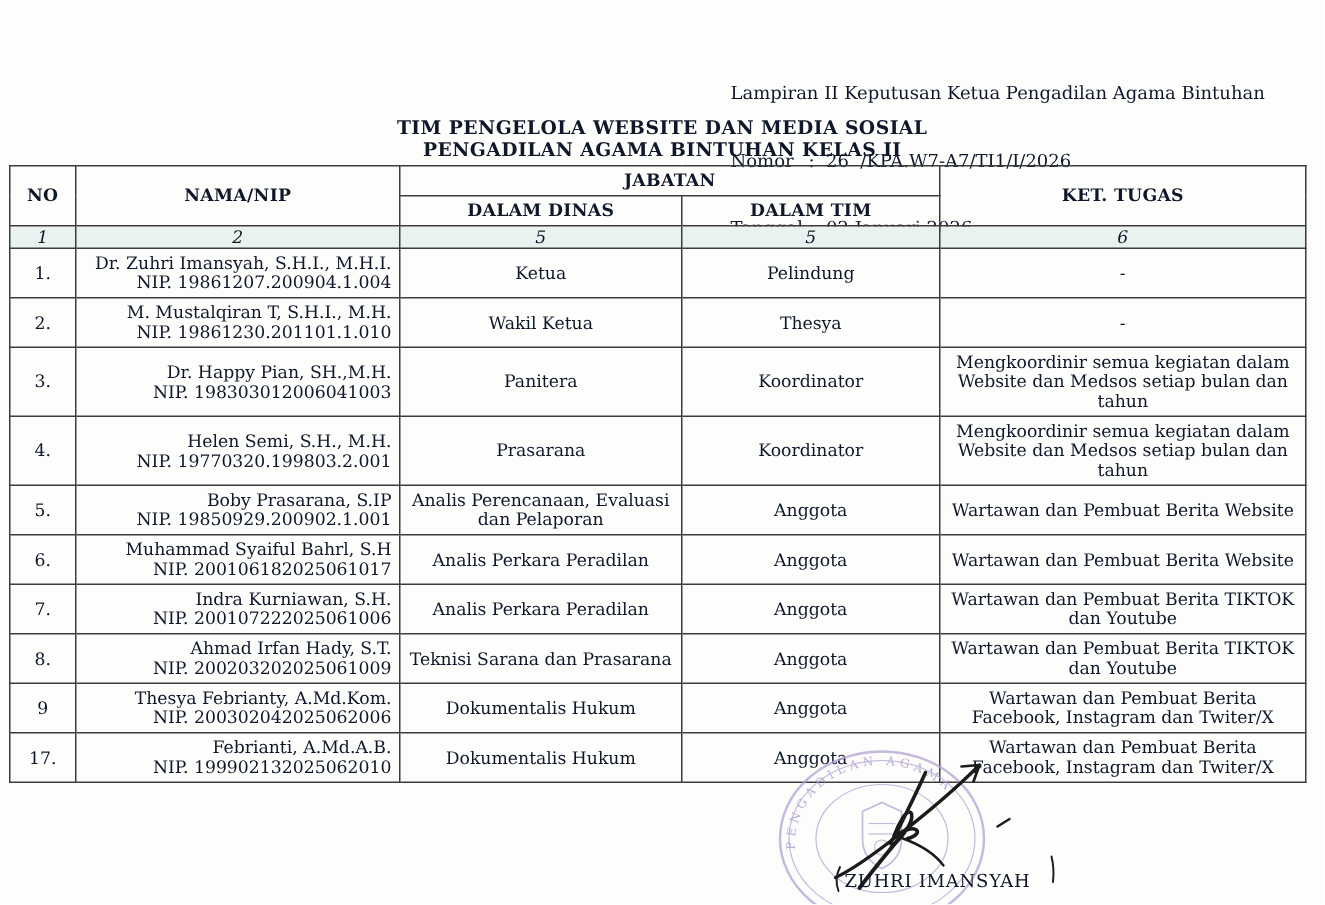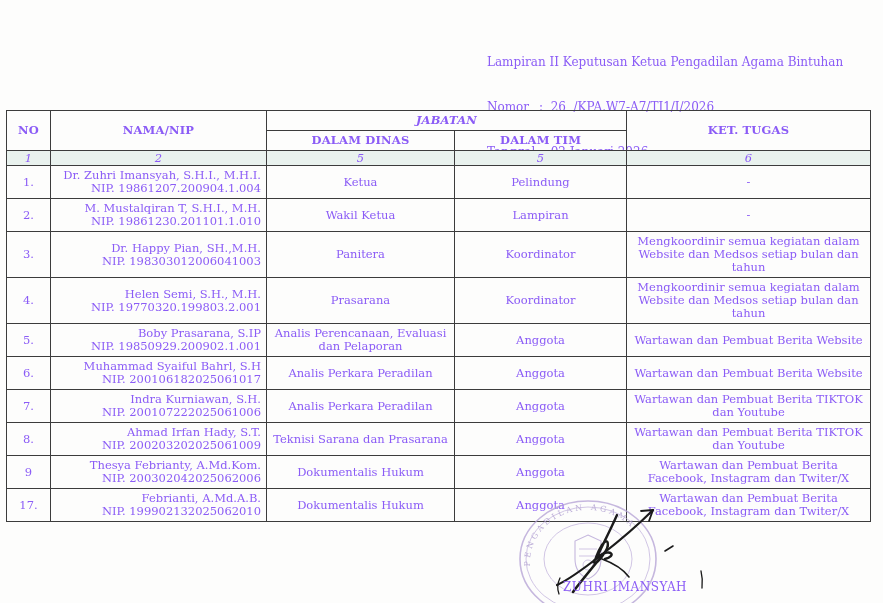--- a/index.html
+++ b/index.html
@@ -2,21 +2,21 @@
 <html><head>
 <meta charset="utf-8">
 <style>
   * { margin:0; padding:0; box-sizing:border-box; }
   html,body { background:#ffffff; }
   .page {
     position:relative;
     width:883px; height:603px;
     background:#fdfdfc;
     font-family:"DejaVu Serif","Liberation Serif",serif;
-    color:#8b5cf6;
+    color:#0f172a;
     overflow:hidden;
   }
   
   .lampiran {
     position:absolute; left:487px; top:25px;
     font-size:12px; line-height:15px; white-space:pre;
   }
   .lampiran .lbl { display:inline-block; width:52px; }
   
   .doc-title {
@@ -39,21 +39,21 @@
   table.team th { font-weight:bold; letter-spacing:.2px; }
   table.team td.nama { text-align:right; }
   col.c-no  { width:44px; }
   col.c-nama{ width:216px; }
   col.c-din { width:188px; }
   col.c-tim { width:172px; }
   col.c-ket { width:244px; }
   tr.numrow td {
     font-style:italic; padding:1px 4px; line-height:12px;
   }
-  th.h-jab { border-bottom:1px solid #3c3c3c; padding:4px 5px;font-style:italic; }
+  th.h-jab { border-bottom:1px solid #3c3c3c; padding:4px 5px; }
   th.h-sub { font-weight:normal; padding:2px 5px; }
   table.team tbody td { height:28px; }
   .nip-line { display:block; }
   
   .sig-block {
     position:absolute; left:595px; top:483px;
     font-size:12px; line-height:15px;
   }
   .sig-name {
     position:absolute; left:563px; top:580px;
@@ -65,20 +65,24 @@
 <body>
 
 <div class="page">
 
   <div class="lampiran">
     <div>Lampiran II Keputusan Ketua Pengadilan Agama Bintuhan</div>
     <div><span class="lbl">Nomor</span><span>:  26  /KPA.W7-A7/TI1/I/2026</span></div>
     <div><span class="lbl">Tanggal</span><span>:  02 Januari 2026</span></div>
   </div>
 
+  <div class="doc-title">
+    <div>TIM PENGELOLA WEBSITE DAN MEDIA SOSIAL</div>
+    <div>PENGADILAN AGAMA BINTUHAN KELAS II</div>
+  </div>
 
   <table class="team">
     <colgroup>
       <col class="c-no">
         <col class="c-nama">
         <col class="c-din">
         <col class="c-tim">
         <col class="c-ket">
     </colgroup>
     <thead>
@@ -111,21 +115,21 @@
           <td>Pelindung</td>
           <td>-</td>
         </tr>
         <tr>
           <td>2.</td>
           <td class="nama">
             <span class="nip-line">M. Mustalqiran T, S.H.I., M.H.</span>
             <span class="nip-line">NIP. 19861230.201101.1.010</span>
           </td>
           <td>Wakil Ketua</td>
-          <td>Lampiran</td>
+          <td>Thesya</td>
           <td>-</td>
         </tr>
         <tr>
           <td>3.</td>
           <td class="nama">
             <span class="nip-line">Dr. Happy Pian, SH.,M.H.</span>
             <span class="nip-line">NIP. 198303012006041003</span>
           </td>
           <td>Panitera</td>
           <td>Koordinator</td>

